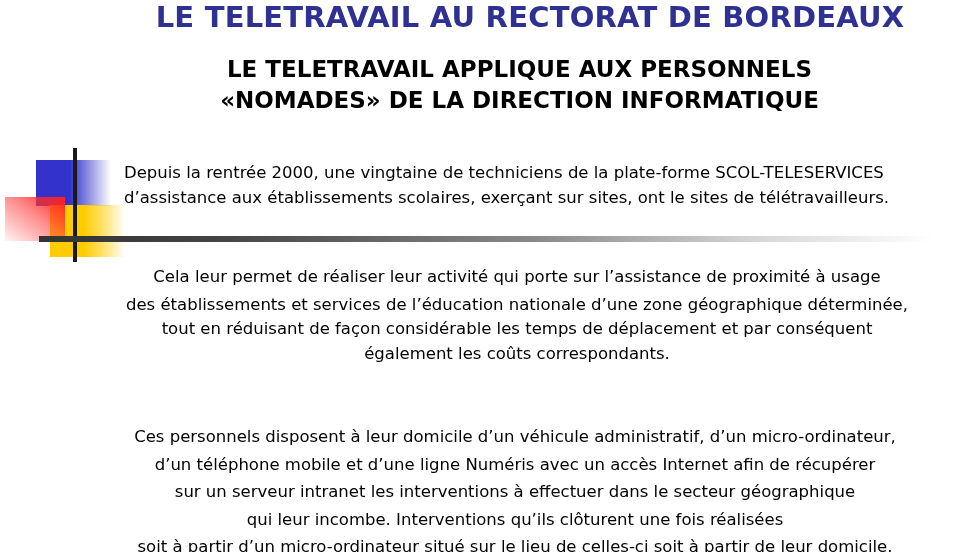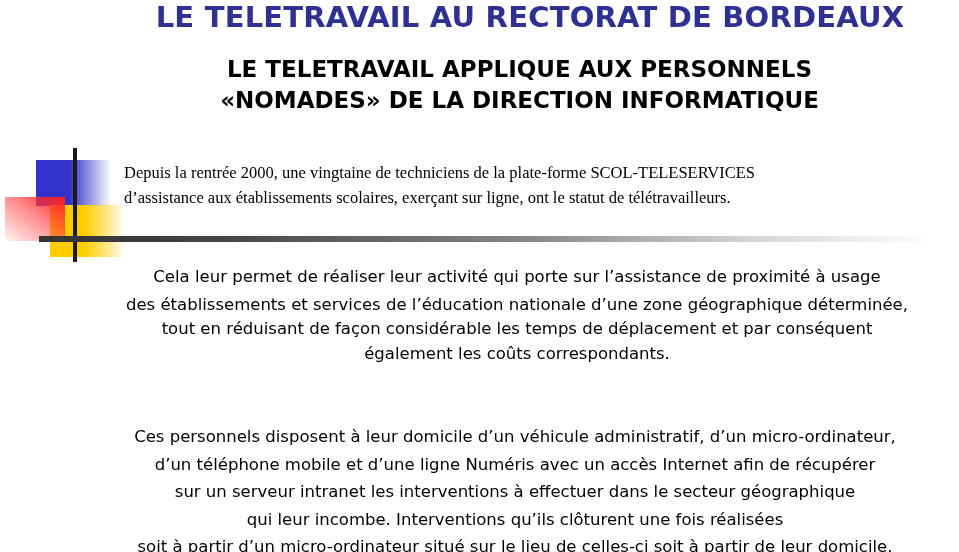--- a/index.html
+++ b/index.html
@@ -65,21 +65,20 @@
     .para {
       position: absolute;
       font-size: 16.5px;
       color: #000;
       white-space: nowrap;
     }
     .p1 {
       left: 124px;
       top: 160px;
       line-height: 25px;
-      font-family: Liberation Serif, serif;
     }
     .p2 {
       left: 0;
       width: 1034px;
       top: 265px;
       text-align: center;
       line-height: 24.5px;
     }
     .p2 .l1 { margin-bottom: 3px; }
     .p3 {
@@ -103,21 +102,21 @@
 
 <h1 class="title" style="margin:0;color:#2e3192;">LE TELETRAVAIL AU RECTORAT DE BORDEAUX</h1>
 
 <div class="subtitle">
   <div>LE TELETRAVAIL APPLIQUE AUX PERSONNELS</div>
   <div>«NOMADES» DE LA DIRECTION INFORMATIQUE</div>
 </div>
 
 <div class="para p1">
   <div>Depuis la rentrée 2000, une vingtaine de techniciens de la plate-forme SCOL-TELESERVICES</div>
-  <div>d’assistance aux établissements scolaires, exerçant sur ligne, ont le statut de télétravailleurs.</div>
+  <div>d’assistance aux établissements scolaires, exerçant sur sites, ont le sites de télétravailleurs.</div>
 </div>
 
 <div class="para p2">
   <div class="l1">Cela leur permet de réaliser leur activité qui porte sur l’assistance de proximité à usage</div>
   <div>des établissements et services de l’éducation nationale d’une zone géographique déterminée,</div>
   <div>tout en réduisant de façon considérable les temps de déplacement et par conséquent</div>
   <div>également les coûts correspondants.</div>
 </div>
 
 <div class="para p3">

